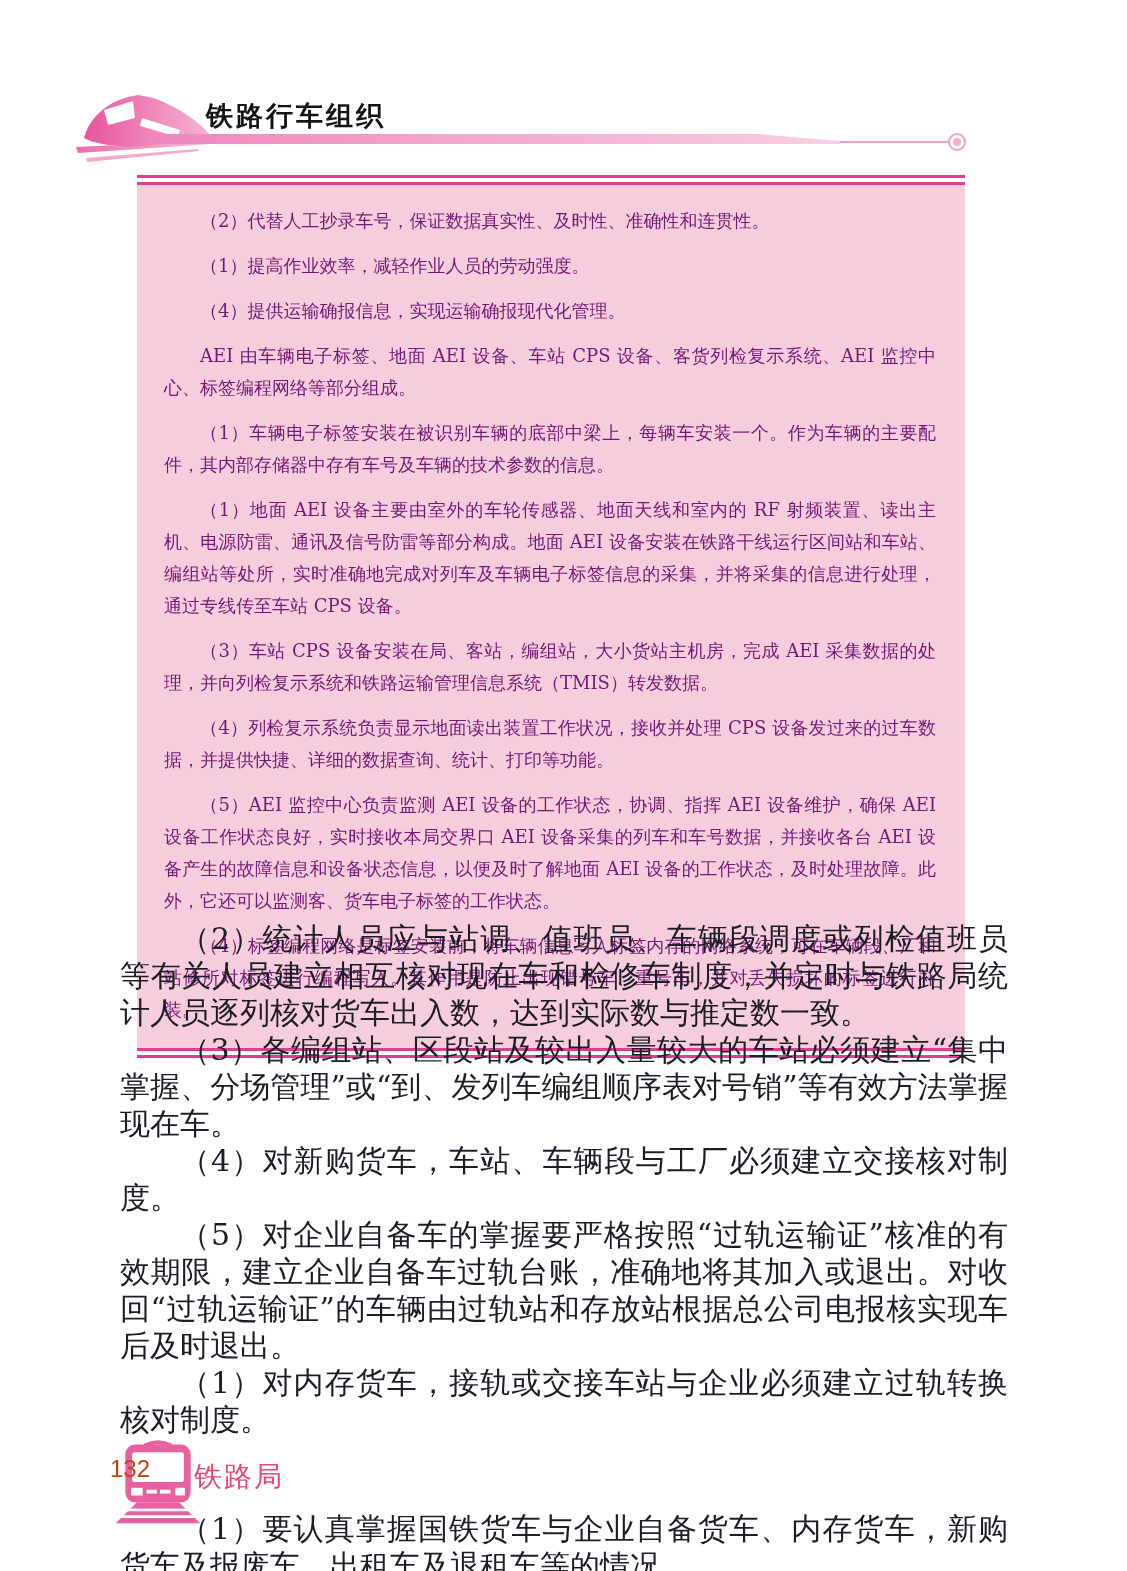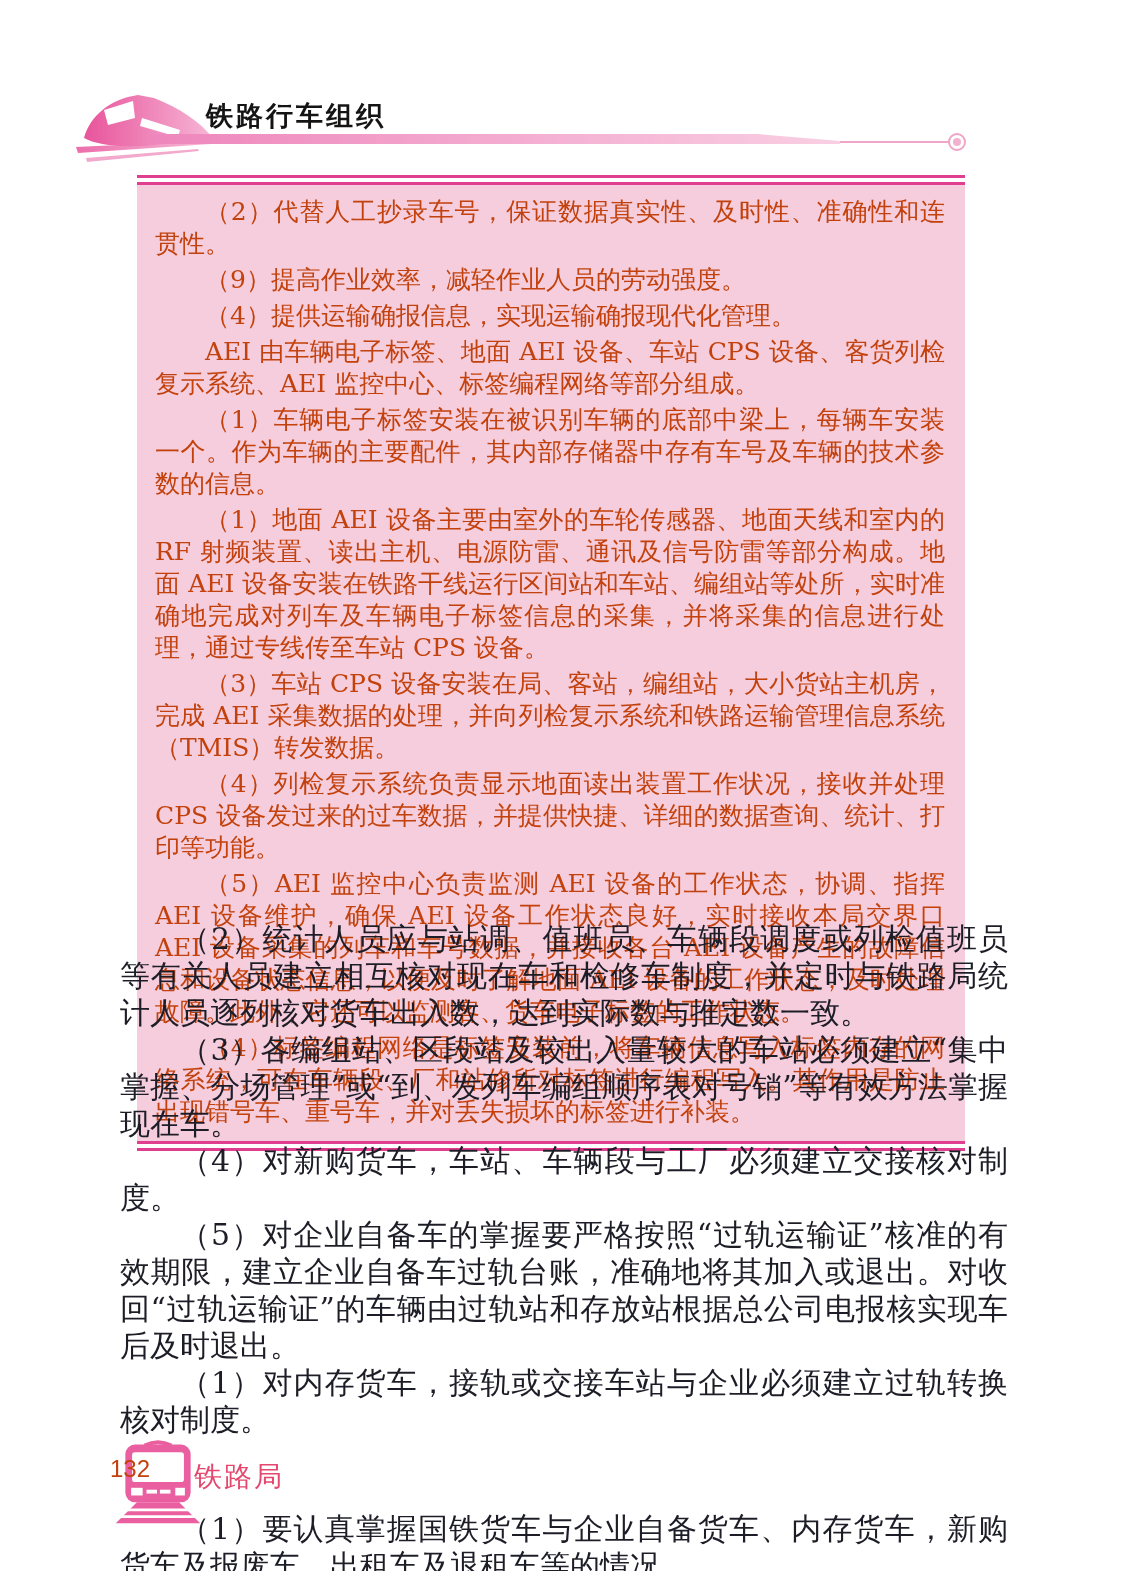--- a/index.html
+++ b/index.html
@@ -42,22 +42,22 @@
   
   .highlight-box {
     position: absolute; left: 137px; top: 175px; width: 828px;
     box-sizing: border-box;
     background: #f6cddc; background-clip: padding-box;
     border-top: 10px double #df3f8e;
     border-bottom: 10px double #df3f8e;
     padding: 7px 16px 9px 14px;
   }
   .box-p {
-    margin: 4px; text-indent: 2em; text-align: justify;
-    font-size: 25px; line-height: 32px; color: #c2410c;
+    margin: 13px; text-indent: 2em; text-align: justify;
+    font-size: 18px; line-height: 32px; color: #701a75;
   }
 
   
   .main-text { position: absolute; left: 120px; top: 920px; width: 888px; }
   .main-text p {
     margin: 0; text-indent: 2em; text-align: justify;
     font-size: 30px; line-height: 37px; color: #1d1d27;
   }
   .section-heading {
     margin: 20px 0 14px 0; padding-left: 40px;
@@ -96,21 +96,21 @@
       </svg>
     </div>
     <h1 class="chapter-title">铁路行车组织</h1>
     <div class="header-line"></div>
     <div class="header-bar"></div>
     <div class="header-ring"></div>
   </div>
 
   <section class="highlight-box">
     <p class="box-p">（2）代替人工抄录车号，保证数据真实性、及时性、准确性和连贯性。</p>
-    <p class="box-p">（9）提高作业效率，减轻作业人员的劳动强度。</p>
+    <p class="box-p">（1）提高作业效率，减轻作业人员的劳动强度。</p>
     <p class="box-p">（4）提供运输确报信息，实现运输确报现代化管理。</p>
     <p class="box-p">AEI 由车辆电子标签、地面 AEI 设备、车站 CPS 设备、客货列检复示系统、AEI 监控中心、标签编程网络等部分组成。</p>
     <p class="box-p">（1）车辆电子标签安装在被识别车辆的底部中梁上，每辆车安装一个。作为车辆的主要配件，其内部存储器中存有车号及车辆的技术参数的信息。</p>
     <p class="box-p">（1）地面 AEI 设备主要由室外的车轮传感器、地面天线和室内的 RF 射频装置、读出主机、电源防雷、通讯及信号防雷等部分构成。地面 AEI 设备安装在铁路干线运行区间站和车站、编组站等处所，实时准确地完成对列车及车辆电子标签信息的采集，并将采集的信息进行处理，通过专线传至车站 CPS 设备。</p>
     <p class="box-p">（3）车站 CPS 设备安装在局、客站，编组站，大小货站主机房，完成 AEI 采集数据的处理，并向列检复示系统和铁路运输管理信息系统（TMIS）转发数据。</p>
     <p class="box-p">（4）列检复示系统负责显示地面读出装置工作状况，接收并处理 CPS 设备发过来的过车数据，并提供快捷、详细的数据查询、统计、打印等功能。</p>
     <p class="box-p">（5）AEI 监控中心负责监测 AEI 设备的工作状态，协调、指挥 AEI 设备维护，确保 AEI 设备工作状态良好，实时接收本局交界口 AEI 设备采集的列车和车号数据，并接收各台 AEI 设备产生的故障信息和设备状态信息，以便及时了解地面 AEI 设备的工作状态，及时处理故障。此外，它还可以监测客、货车电子标签的工作状态。</p>
     <p class="box-p">（4）标签编程网络是标签安装前，将车辆信息写入标签内存的网络系统，可在车辆段、厂和站修所对标签进行编程写入。其作用是防止出现错号车、重号车，并对丢失损坏的标签进行补装。</p>
   </section>
 

